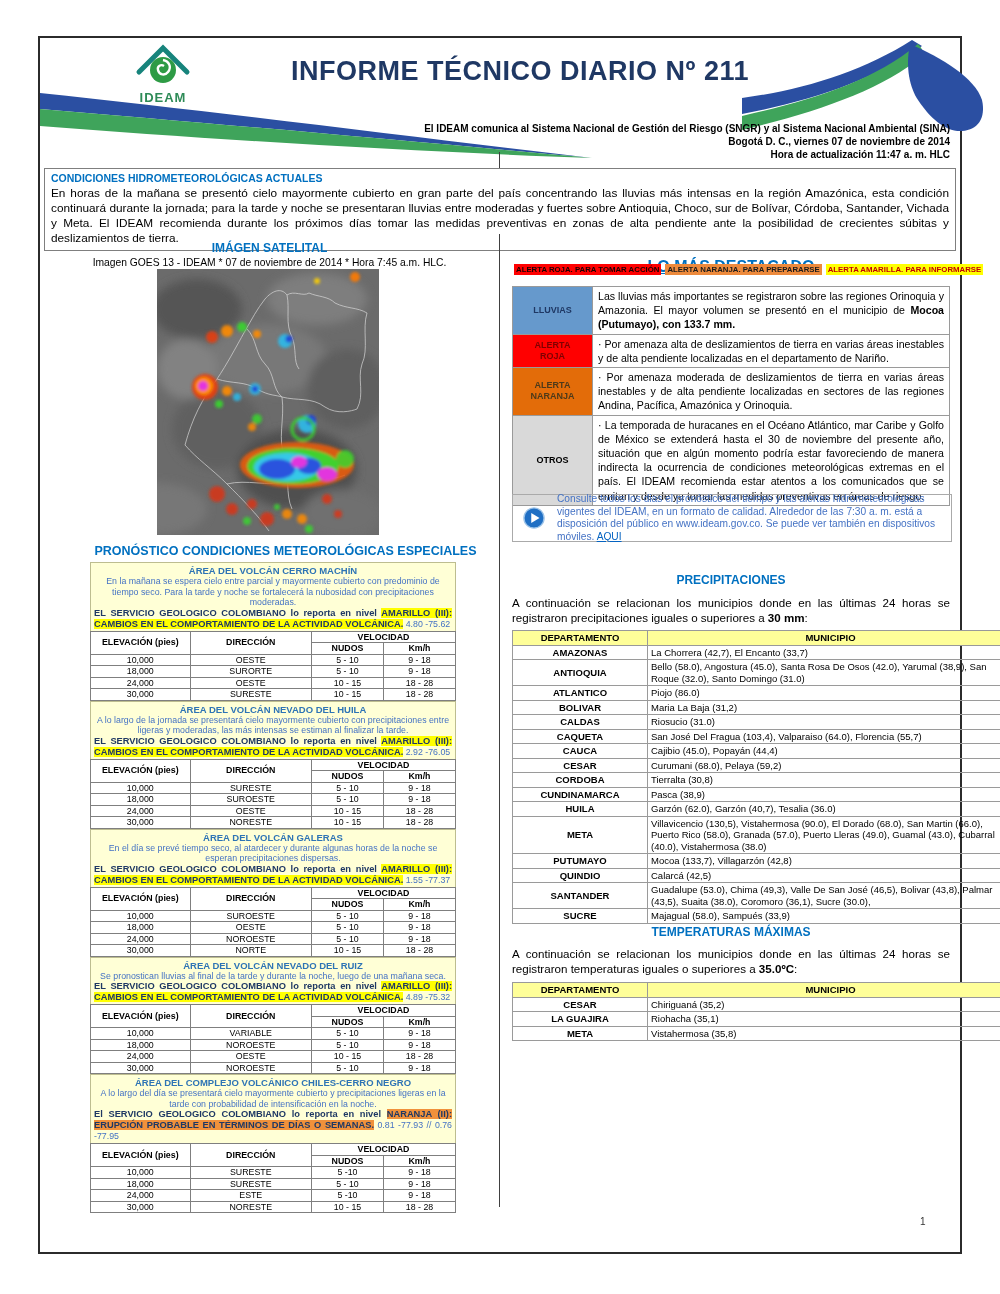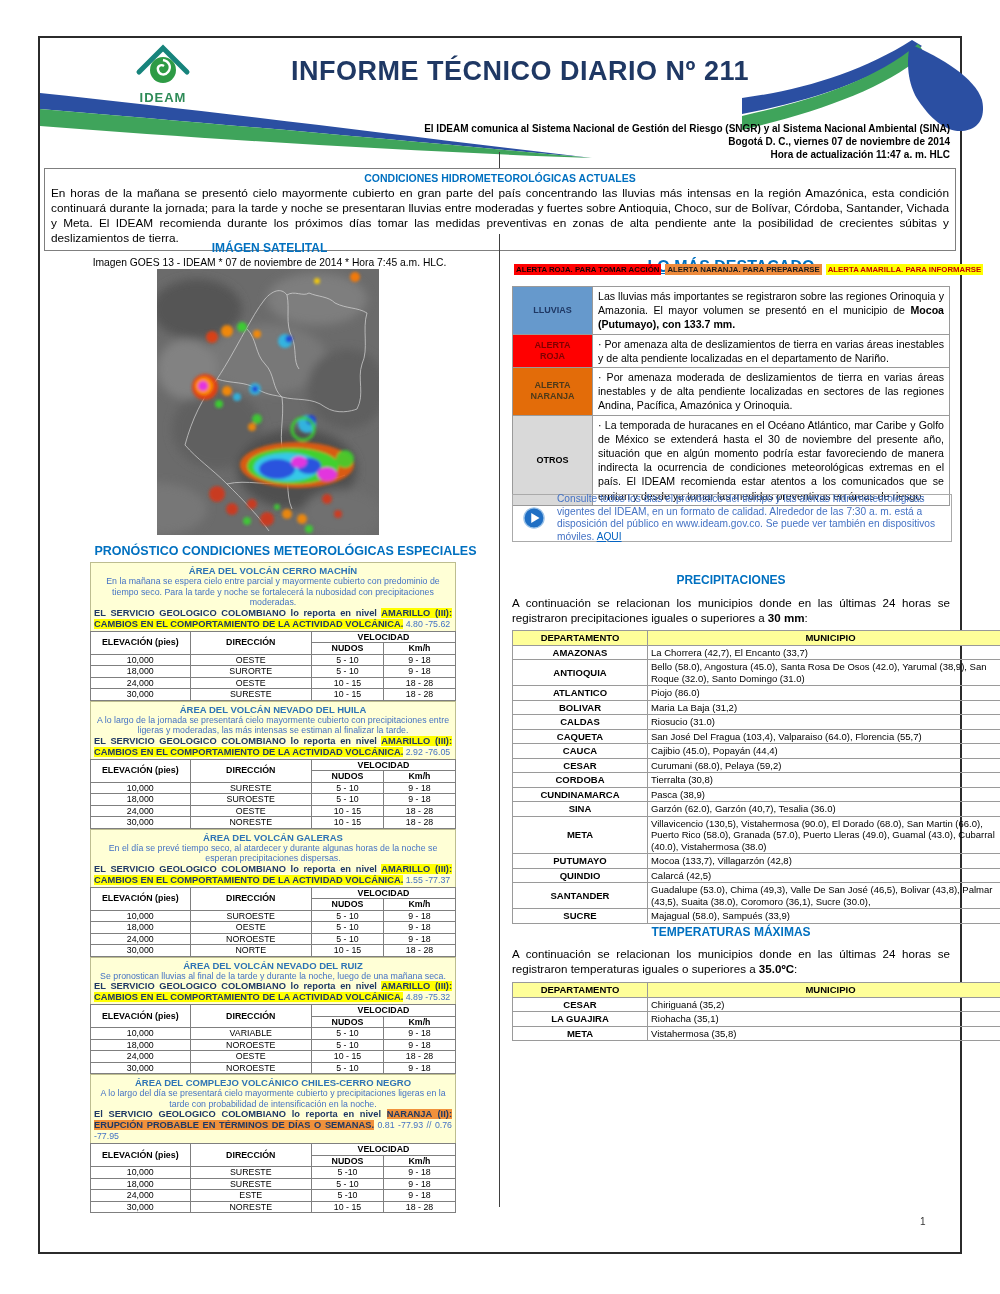--- a/index.html
+++ b/index.html
@@ -9,21 +9,21 @@
   .abs{position:absolute;}
 
   
   .hdr-title{left:190px;top:18px;width:580px;text-align:center;font-size:27px;font-weight:bold;color:#1F3864;letter-spacing:.5px;}
   .logo{left:88px;top:4px;width:70px;text-align:center;}
   .logo-text{font-size:13px;font-weight:bold;color:#2E8B57;letter-spacing:1px;margin-top:-4px;}
   .comm{right:10px;top:84px;width:640px;text-align:right;font-size:10px;font-weight:bold;line-height:13px;}
 
   
   .cond-box{left:4px;top:130px;width:898px;border:1px solid #7f7f7f;padding:2px 6px 4px 6px;}
-  .cond-title{text-align:center;font-size:10.5px;font-weight:bold;color:#0070C0;margin:1px 0 2px 0;}
+  .cond-title{font-size:10.5px;font-weight:bold;color:#0070C0;margin:1px 0 2px 0;}
   .cond-body{font-size:11.8px;line-height:15px;text-align:justify;}
 
   .divider{left:459px;width:0;border-left:1px solid #404040;}
   .sec-title{font-weight:bold;color:#0070C0;text-align:center;}
 
   
   .sat-title{left:0;top:203px;width:459px;font-size:12px;}
   .sat-caption{left:0;top:219px;width:459px;text-align:center;font-size:10.3px;}
   .sat-img{left:117px;top:231px;width:222px;height:266px;}
   .pron-title{left:16px;top:506px;width:459px;font-size:12.5px;}
@@ -502,21 +502,21 @@
           </tr>
           <tr>
             <td class="dept">CORDOBA</td>
             <td>Tierralta (30,8)</td>
           </tr>
           <tr>
             <td class="dept">CUNDINAMARCA</td>
             <td>Pasca (38,9)</td>
           </tr>
           <tr>
-            <td class="dept">SINA</td>
+            <td class="dept">HUILA</td>
             <td>Garzón (62.0), Garzón (40,7), Tesalia (36.0)</td>
           </tr>
           <tr>
             <td class="dept">META</td>
             <td>Villavicencio (130,5), Vistahermosa (90.0), El Dorado (68.0), San Martin (66.0), Puerto Rico (58.0), Granada (57.0), Puerto Lleras (49.0), Guamal (43.0), Cubarral (40.0), Vistahermosa (38.0)</td>
           </tr>
           <tr>
             <td class="dept">PUTUMAYO</td>
             <td>Mocoa (133,7), Villagarzón (42,8)</td>
           </tr>

